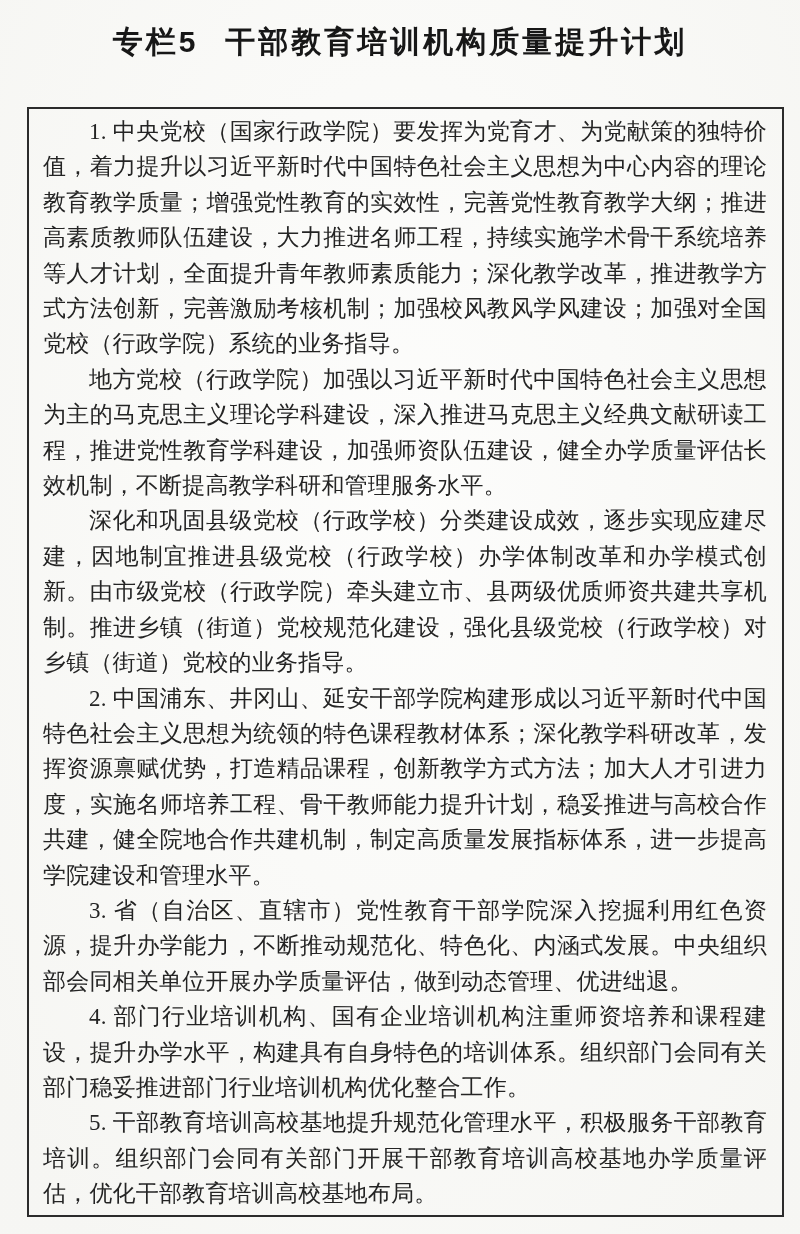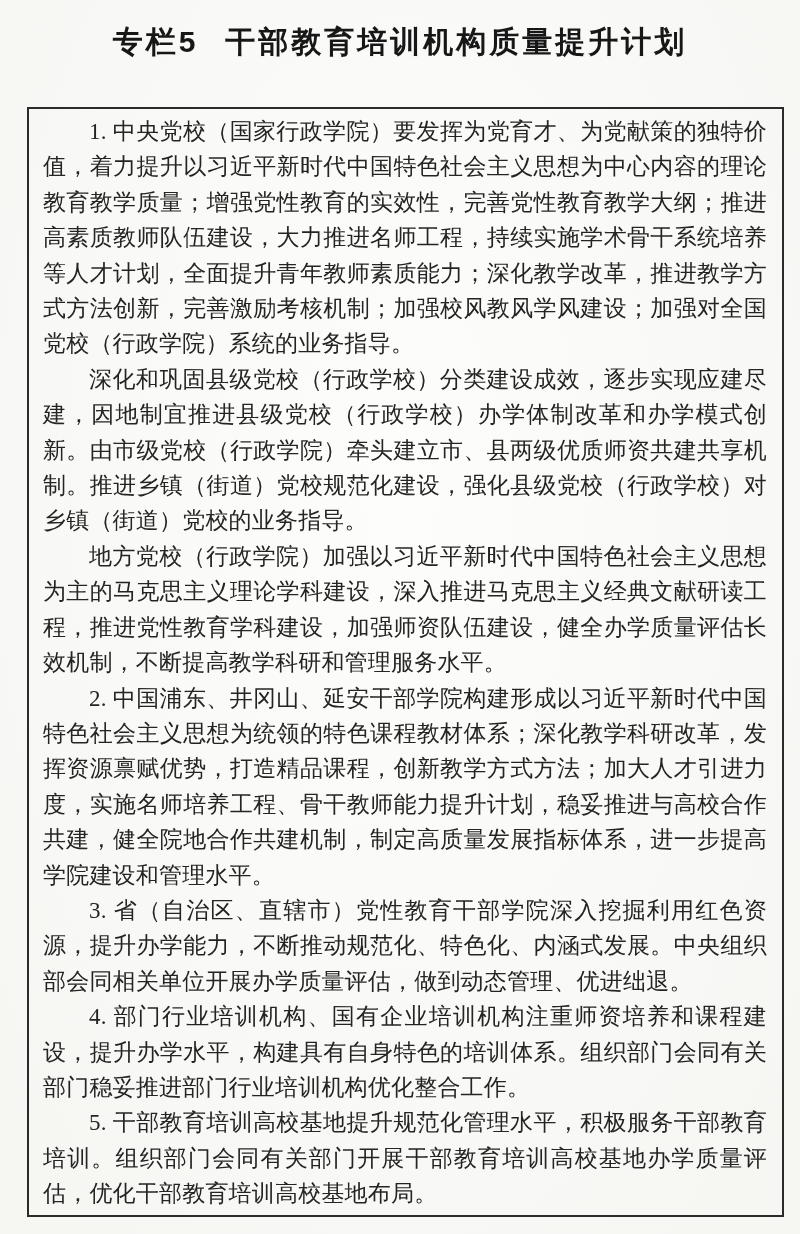--- a/index.html
+++ b/index.html
@@ -64,21 +64,21 @@
 <body>
 
 <div class="page">
 
   <h1 class="title">
     <span class="label">专栏5</span><span>干部教育培训机构质量提升计划</span>
   </h1>
 
   <div class="content-box">
     <p>1. 中央党校（国家行政学院）要发挥为党育才、为党献策的独特价值，着力提升以习近平新时代中国特色社会主义思想为中心内容的理论教育教学质量；增强党性教育的实效性，完善党性教育教学大纲；推进高素质教师队伍建设，大力推进名师工程，持续实施学术骨干系统培养等人才计划，全面提升青年教师素质能力；深化教学改革，推进教学方式方法创新，完善激励考核机制；加强校风教风学风建设；加强对全国党校（行政学院）系统的业务指导。</p>
+    <p>地方党校（行政学院）加强以习近平新时代中国特色社会主义思想为主的马克思主义理论学科建设，深入推进马克思主义经典文献研读工程，推进党性教育学科建设，加强师资队伍建设，健全办学质量评估长效机制，不断提高教学科研和管理服务水平。</p>
     <p>深化和巩固县级党校（行政学校）分类建设成效，逐步实现应建尽建，因地制宜推进县级党校（行政学校）办学体制改革和办学模式创新。由市级党校（行政学院）牵头建立市、县两级优质师资共建共享机制。推进乡镇（街道）党校规范化建设，强化县级党校（行政学校）对乡镇（街道）党校的业务指导。</p>
-    <p>地方党校（行政学院）加强以习近平新时代中国特色社会主义思想为主的马克思主义理论学科建设，深入推进马克思主义经典文献研读工程，推进党性教育学科建设，加强师资队伍建设，健全办学质量评估长效机制，不断提高教学科研和管理服务水平。</p>
     <p>2. 中国浦东、井冈山、延安干部学院构建形成以习近平新时代中国特色社会主义思想为统领的特色课程教材体系；深化教学科研改革，发挥资源禀赋优势，打造精品课程，创新教学方式方法；加大人才引进力度，实施名师培养工程、骨干教师能力提升计划，稳妥推进与高校合作共建，健全院地合作共建机制，制定高质量发展指标体系，进一步提高学院建设和管理水平。</p>
     <p>3. 省（自治区、直辖市）党性教育干部学院深入挖掘利用红色资源，提升办学能力，不断推动规范化、特色化、内涵式发展。中央组织部会同相关单位开展办学质量评估，做到动态管理、优进绌退。</p>
     <p>4. 部门行业培训机构、国有企业培训机构注重师资培养和课程建设，提升办学水平，构建具有自身特色的培训体系。组织部门会同有关部门稳妥推进部门行业培训机构优化整合工作。</p>
     <p>5. 干部教育培训高校基地提升规范化管理水平，积极服务干部教育培训。组织部门会同有关部门开展干部教育培训高校基地办学质量评估，优化干部教育培训高校基地布局。</p>
   </div>
 
 </div>
 
 </body></html>

